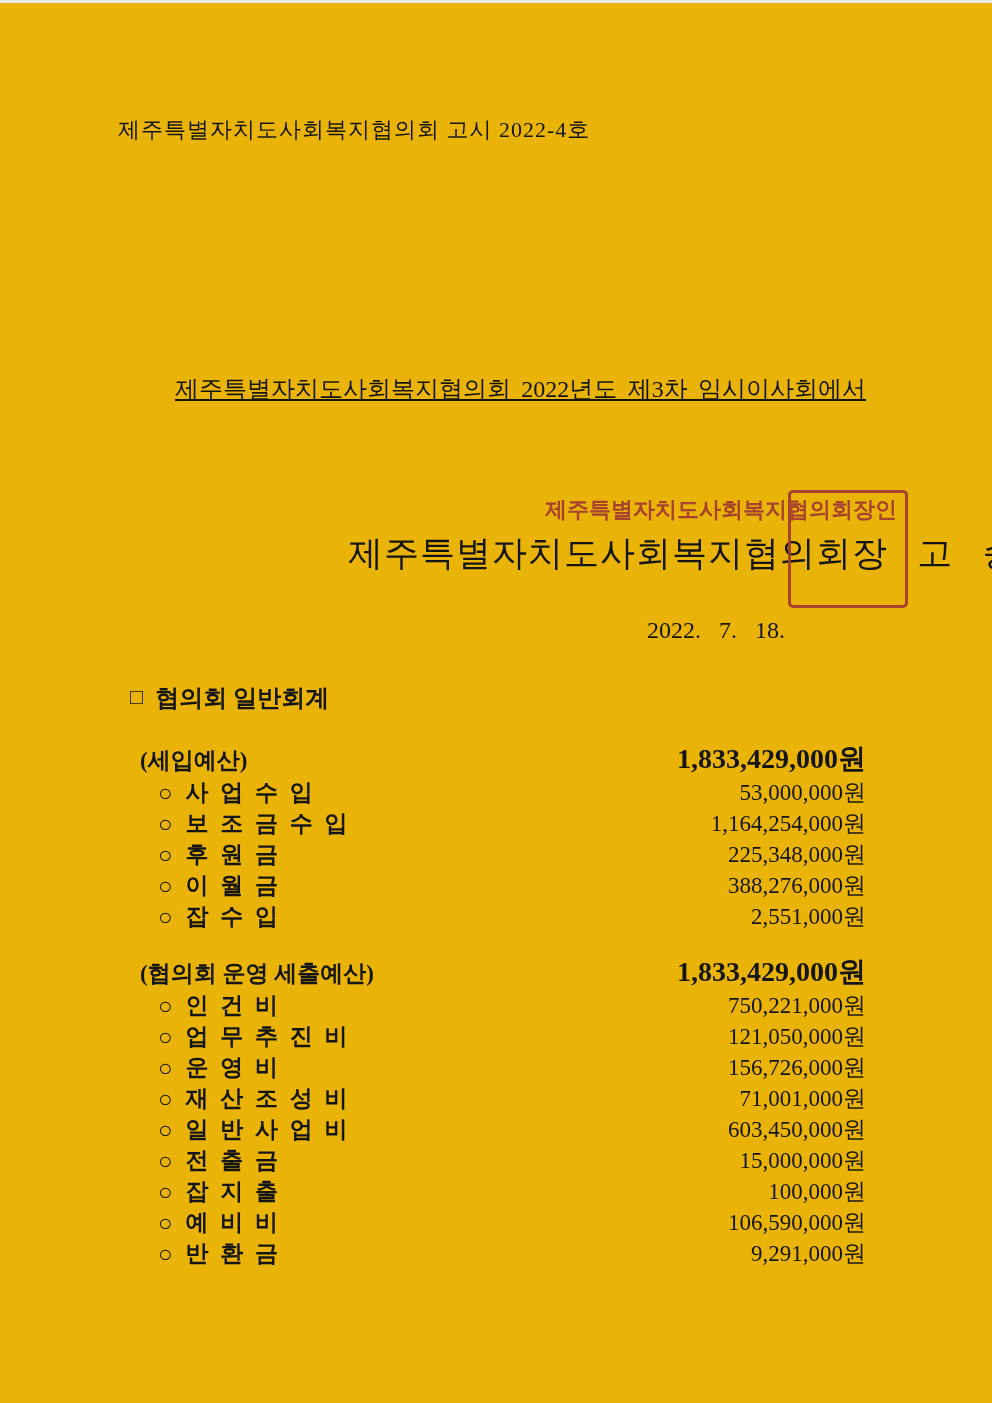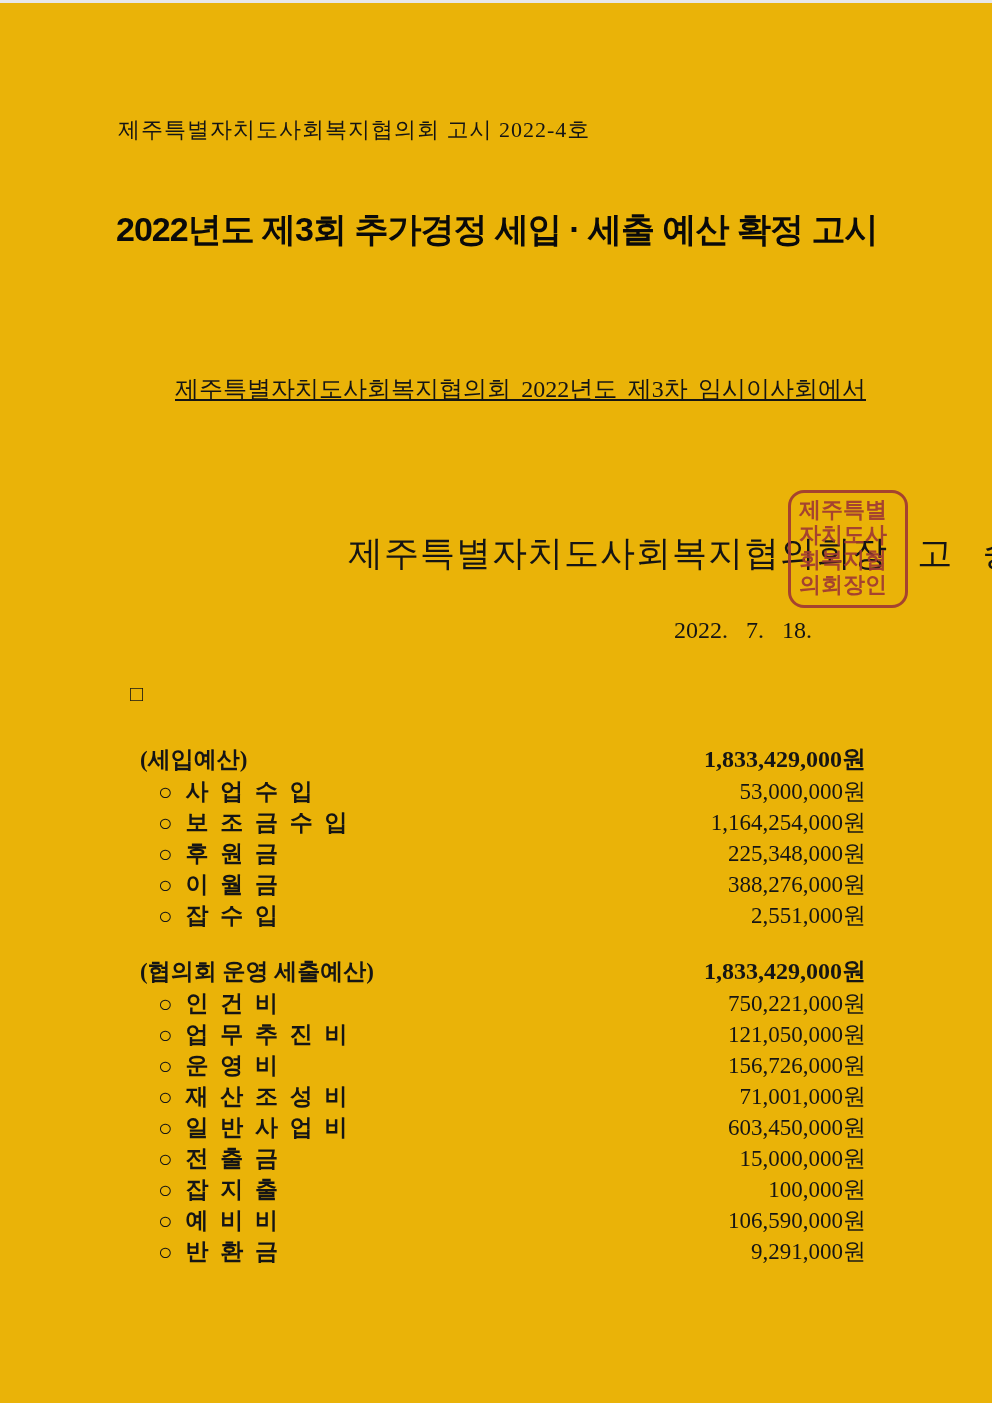--- a/index.html
+++ b/index.html
@@ -46,39 +46,39 @@
     left: 348px; top: 527px;
     font-size: 35px;
     letter-spacing: 1px;
     white-space: pre;
   }
   .seal {
     position: absolute;
     left: 788px; top: 487px;
     width: 120px; height: 118px;
     border: 3px solid #a03a33;
-    border-radius: 16px;
+    border-radius: 5px;
     padding: 4px 8px;
     display: flex;
-    flex-direction: column;
-    justify-content: flex-start;
+    flex-direction: row;
+    justify-content: flex-end;
     color: #a03a33;
     font-weight: bold;
     font-size: 22px;
     line-height: 25px;
     opacity: 0.92;
   }
   .seal-row {
     display: flex;
     justify-content: space-between;
     white-space: pre;
   }
   .date-line {
     position: absolute;
-    left: 674px; top: 614px;
+    left: 647px; top: 614px;
     font-size: 24px;
     white-space: pre;
   }
   .section-header {
     position: absolute;
     left: 130px; top: 679px;
     font-size: 24px;
     font-weight: 600;
     display: flex;
     align-items: center;
@@ -98,21 +98,21 @@
   }
   .budget-block.second { margin-top: 24px; }
   .budget-header {
     display: flex;
     justify-content: space-between;
     align-items: baseline;
     line-height: 32px;
     font-weight: bold;
     font-family: Liberation Serif, serif;
   }
-  .budget-header .amount { font-size: 24px; }
+  .budget-header .amount { font-size: 28px; }
   .budget-row {
     display: flex;
     justify-content: space-between;
     align-items: baseline;
     line-height: 30px;
     padding-left: 18px;
   }
   .budget-row .left {
     display: flex;
     align-items: baseline;
@@ -134,40 +134,40 @@
   }
 </style>
 </head>
 <body>
 
 <div class="page">
 
   <div class="doc-number">제주특별자치도사회복지협의회 고시 2022-4호</div>
 
   <div class="title-block">
-    <div>2022년도 제3회 추가경정 세입 · 세출 예산 확정 고시</div>
   </div>
 
   <div class="body-paragraph">
     <div class="body-line first">제주특별자치도사회복지협의회  2022년도  제3차  임시이사회에서</div>
   </div>
 
   <div class="signature-line">제주특별자치도사회복지협의회장   고   승   화</div>
 
   <div class="seal">
     <div class="seal-row">제주특별</div>
     <div class="seal-row">자치도사</div>
     <div class="seal-row">회복지협</div>
     <div class="seal-row">의회장인</div>
   </div>
 
   <div class="date-line">2022.   7.   18.</div>
 
   <div class="section-header">
     <span class="square-marker">□</span>
+    <span>협의회 일반회계</span>
   </div>
 
   <div class="budget-area">
 
     <div class="budget-block">
       <div class="budget-header">
         <span>(세입예산)</span>
         <span class="amount">1,833,429,000원</span>
       </div>
       <div class="budget-row">

